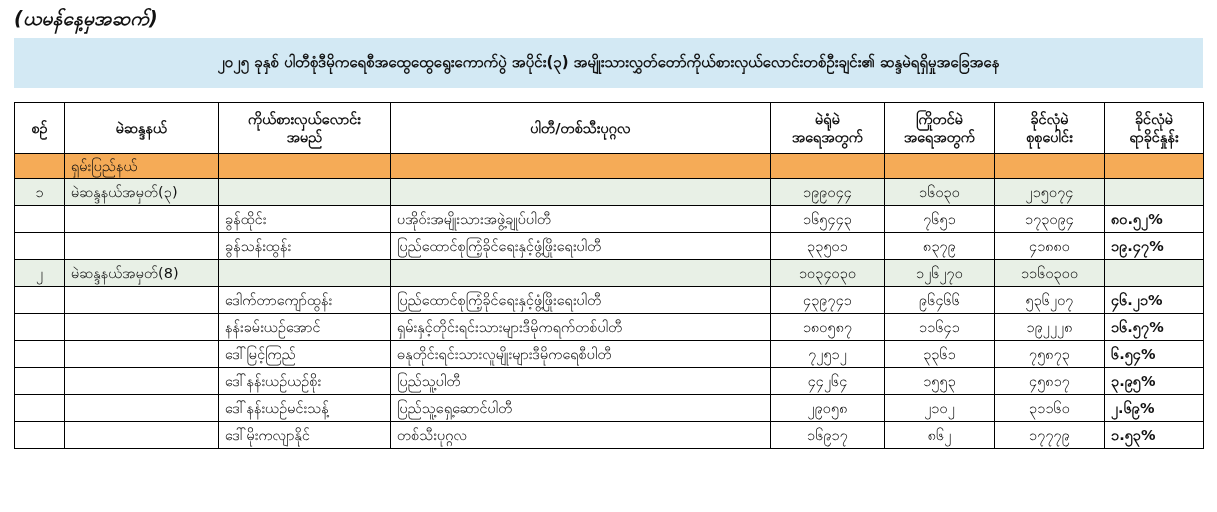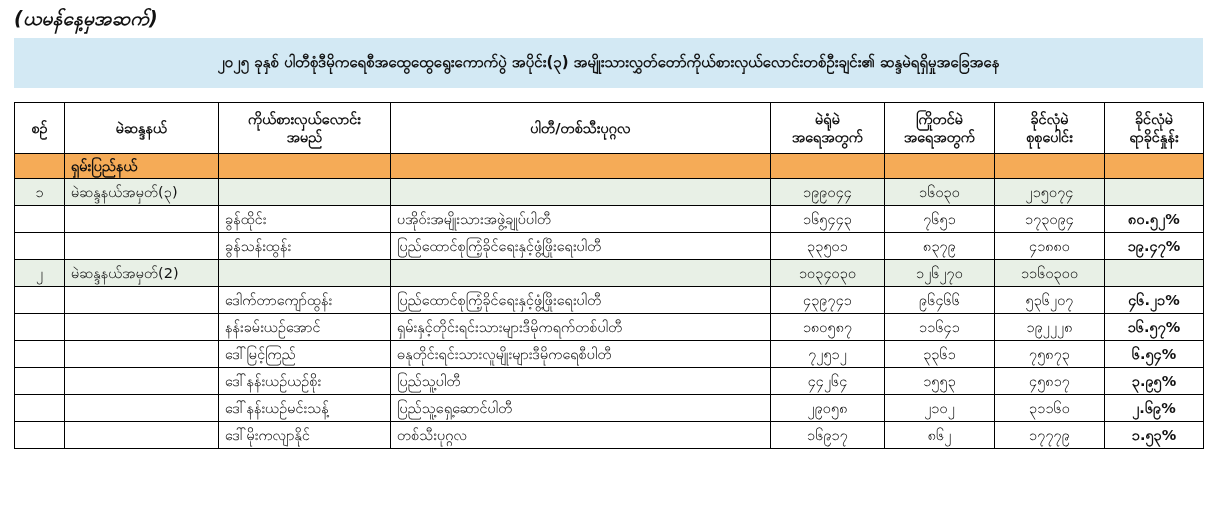--- a/index.html
+++ b/index.html
@@ -35,28 +35,28 @@
   }
   table.results th, table.results td{
     border:1px solid var(--border);
     font-size:14.5px;line-height:1.25;
     padding:1px 6px;overflow:hidden;white-space:nowrap;
   }
   thead th{
     height:51px;font-weight:bold;text-align:center;vertical-align:middle;
     background:#ffffff;padding:2px 2px;white-space:normal;
   }
-  tr.state td{background:var(--state-bg);font-weight:bold;height:25px;}
+  tr.state td{background:var(--state-bg);font-weight:normal;height:25px;}
   tr.constituency td{background:var(--section-bg);height:27px;}
   tr.candidate td{background:#ffffff;height:27px;}
   
   td.col-no{text-align:center;}
   td.col-constituency, td.col-candidate, td.col-party{text-align:left;}
   td.col-station-votes, td.col-advance-votes, td.col-valid-total{text-align:center;}
-  td.col-valid-percent{text-align:center;font-weight:bold;padding-right:8px;}
+  td.col-valid-percent{text-align:left;font-weight:bold;padding-right:8px;}
 </style>
 </head>
 <body>
 
 <div class="page">
   <div class="note">(ယမန်နေ့မှအဆက်)</div>
   <div class="title-bar">၂၀၂၅ ခုနှစ် ပါတီစုံဒီမိုကရေစီအထွေထွေရွေးကောက်ပွဲ အပိုင်း(၃) အမျိုးသားလွှတ်တော်ကိုယ်စားလှယ်လောင်းတစ်ဦးချင်း၏ ဆန္ဒမဲရရှိမှုအခြေအနေ</div>
   <table class="results">
     <colgroup>
         <col style="width: 50px;">
@@ -116,21 +116,21 @@
           <td class="col-constituency"></td>
           <td class="col-candidate">ခွန်သန်းထွန်း</td>
           <td class="col-party">ပြည်ထောင်စုကြံ့ခိုင်ရေးနှင့်ဖွံ့ဖြိုးရေးပါတီ</td>
           <td class="col-station-votes">၃၃၅၀၁</td>
           <td class="col-advance-votes">၈၃၇၉</td>
           <td class="col-valid-total">၄၁၈၈၀</td>
           <td class="col-valid-percent">၁၉.၄၇%</td>
         </tr>
         <tr class="constituency">
           <td class="col-no">၂</td>
-          <td class="col-constituency">မဲဆန္ဒနယ်အမှတ်(2)</td>
+          <td class="col-constituency">မဲဆန္ဒနယ်အမှတ်(8)</td>
           <td class="col-candidate"></td>
           <td class="col-party"></td>
           <td class="col-station-votes">၁၀၃၄၀၃၀</td>
           <td class="col-advance-votes">၁၂၆၂၇၀</td>
           <td class="col-valid-total">၁၁၆၀၃၀၀</td>
           <td class="col-valid-percent"></td>
         </tr>
         <tr class="candidate">
           <td class="col-no"></td>
           <td class="col-constituency"></td>

